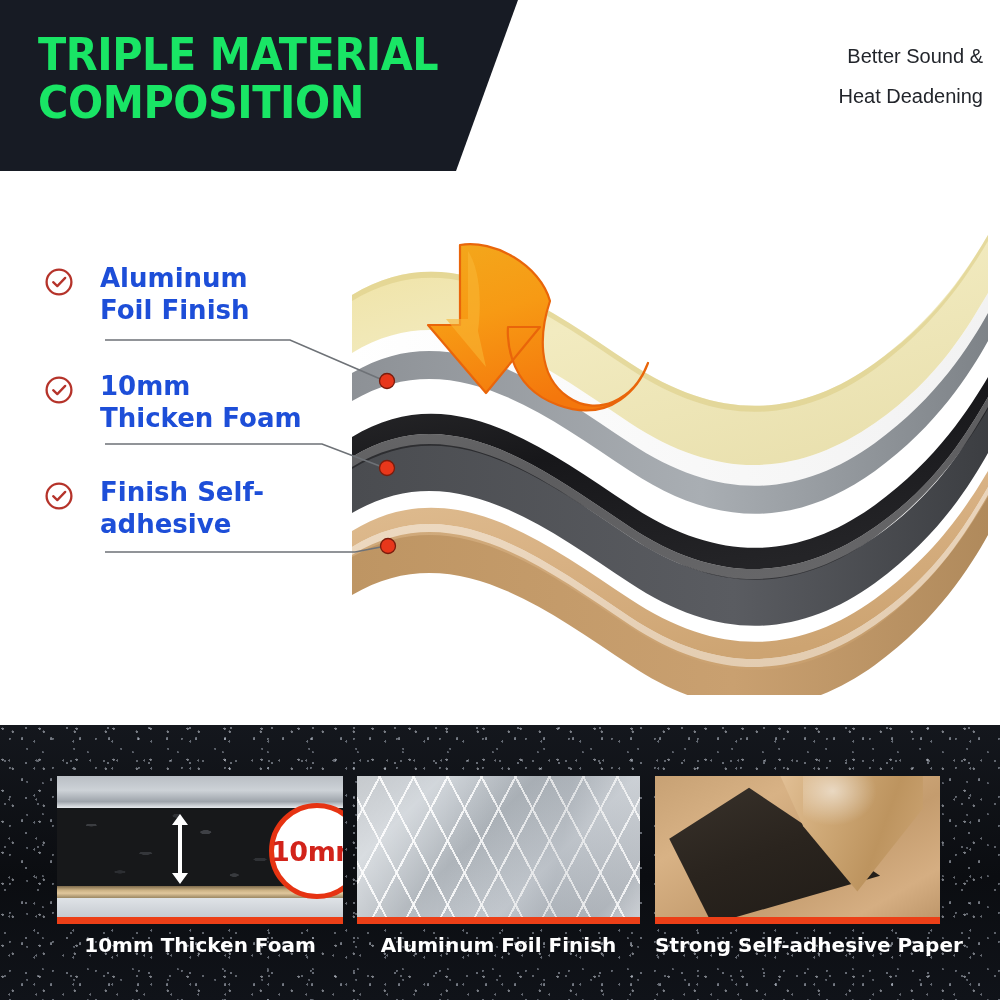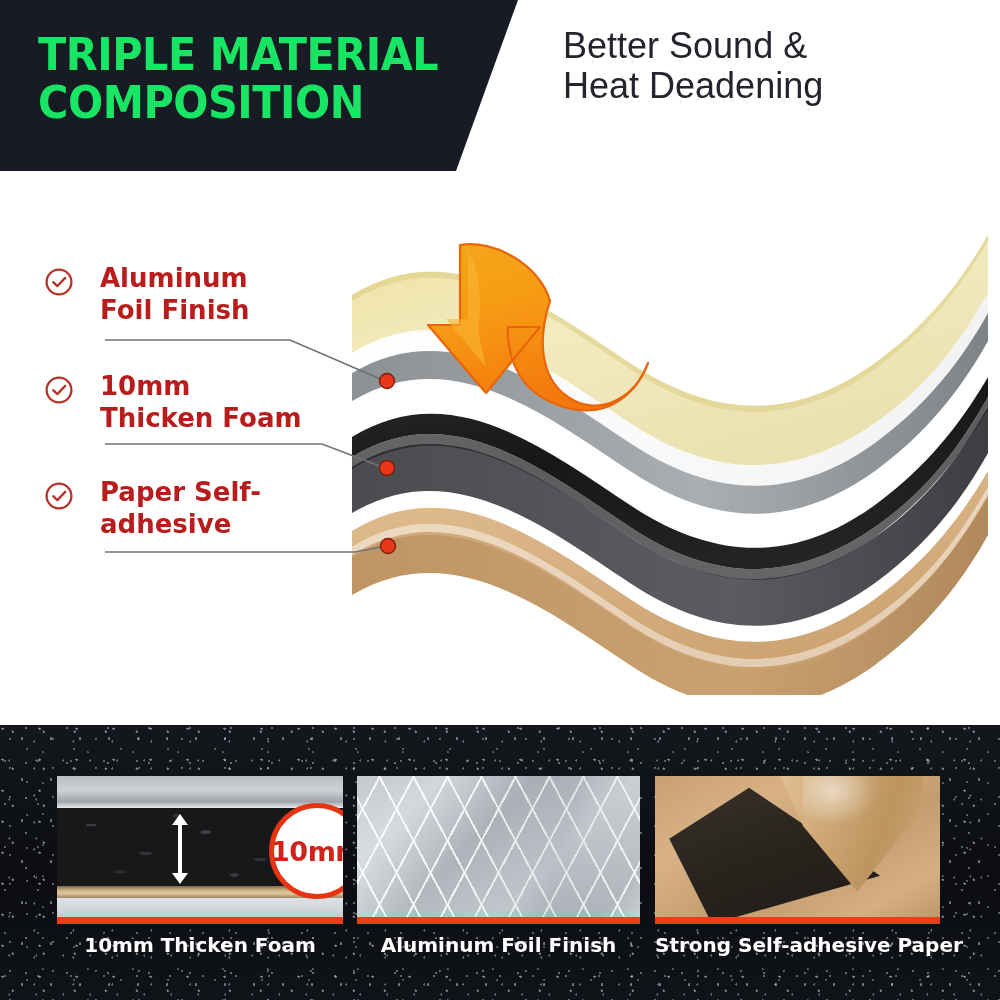--- a/index.html
+++ b/index.html
@@ -28,43 +28,44 @@
     font-family: "DejaVu Sans", sans-serif;
     font-weight: 700;
     font-size: 45px;
     line-height: 48px;
     letter-spacing: -0.5px;
     transform: scaleX(0.92);
     transform-origin: left top;
     white-space: pre-line;
   }
   #banner-subtitle {
-    position: absolute; left: 563px; top: 26px;
+    position: absolute; left: 563px; top: 36px;
     width: 420px;
     color: #22252B;
     font-family: "Liberation Sans", sans-serif;
     font-weight: 400;
-    font-size: 36px;
+    font-size: 20px;
     line-height: 40px;
     white-space: pre-line;
+    text-align: right;
   }
 
   
   .feature-row { position: absolute; left: 44px; }
   .feature-row.f0 { top: 262px; }
   .feature-row.f1 { top: 370px; }
   .feature-row.f2 { top: 476px; }
 
   .check-icon { position: absolute; left: 0; top: 5px; width: 30px; height: 30px; }
   .check-icon svg { display: block; }
 
   .feature-label {
     position: absolute; left: 56px; top: 0;
     width: 280px;
-    color: #b91c1c;
+    color: #1d4ed8;
     font-family: "DejaVu Sans", sans-serif;
     font-weight: 700;
     font-size: 26px;
     line-height: 32px;
     white-space: pre-line;
   }
 
   
   #leaders { position: absolute; left: 0; top: 0; width: 1000px; height: 1000px; pointer-events: none; }
 
@@ -208,21 +209,21 @@
 Thicken Foam</span>
   </div>
 
   <div class="feature-row f2">
     <span class="check-icon">
       <svg width="30" height="30" viewBox="0 0 30 30">
         <circle cx="15" cy="15" r="12.4" fill="none" stroke="#B5332A" stroke-width="2.3"></circle>
         <path d="M9.2 15.2 L13.3 19.1 L21.2 10.9" fill="none" stroke="#B5332A" stroke-width="2.3" stroke-linecap="round" stroke-linejoin="round"></path>
       </svg>
     </span>
-    <span class="feature-label">Paper Self-
+    <span class="feature-label">Finish Self-
 adhesive</span>
   </div>
 
   <div id="layer-diagram">
     <svg width="670" height="500" viewBox="0 0 670 500">
       <defs>
         <linearGradient id="gFoil" x1="0" y1="0" x2="0.75" y2="1">
           <stop offset="0%" stop-color="#EFE1A0"></stop>
           <stop offset="42%" stop-color="#F2EBC0"></stop>
           <stop offset="100%" stop-color="#E9E0AE"></stop>

